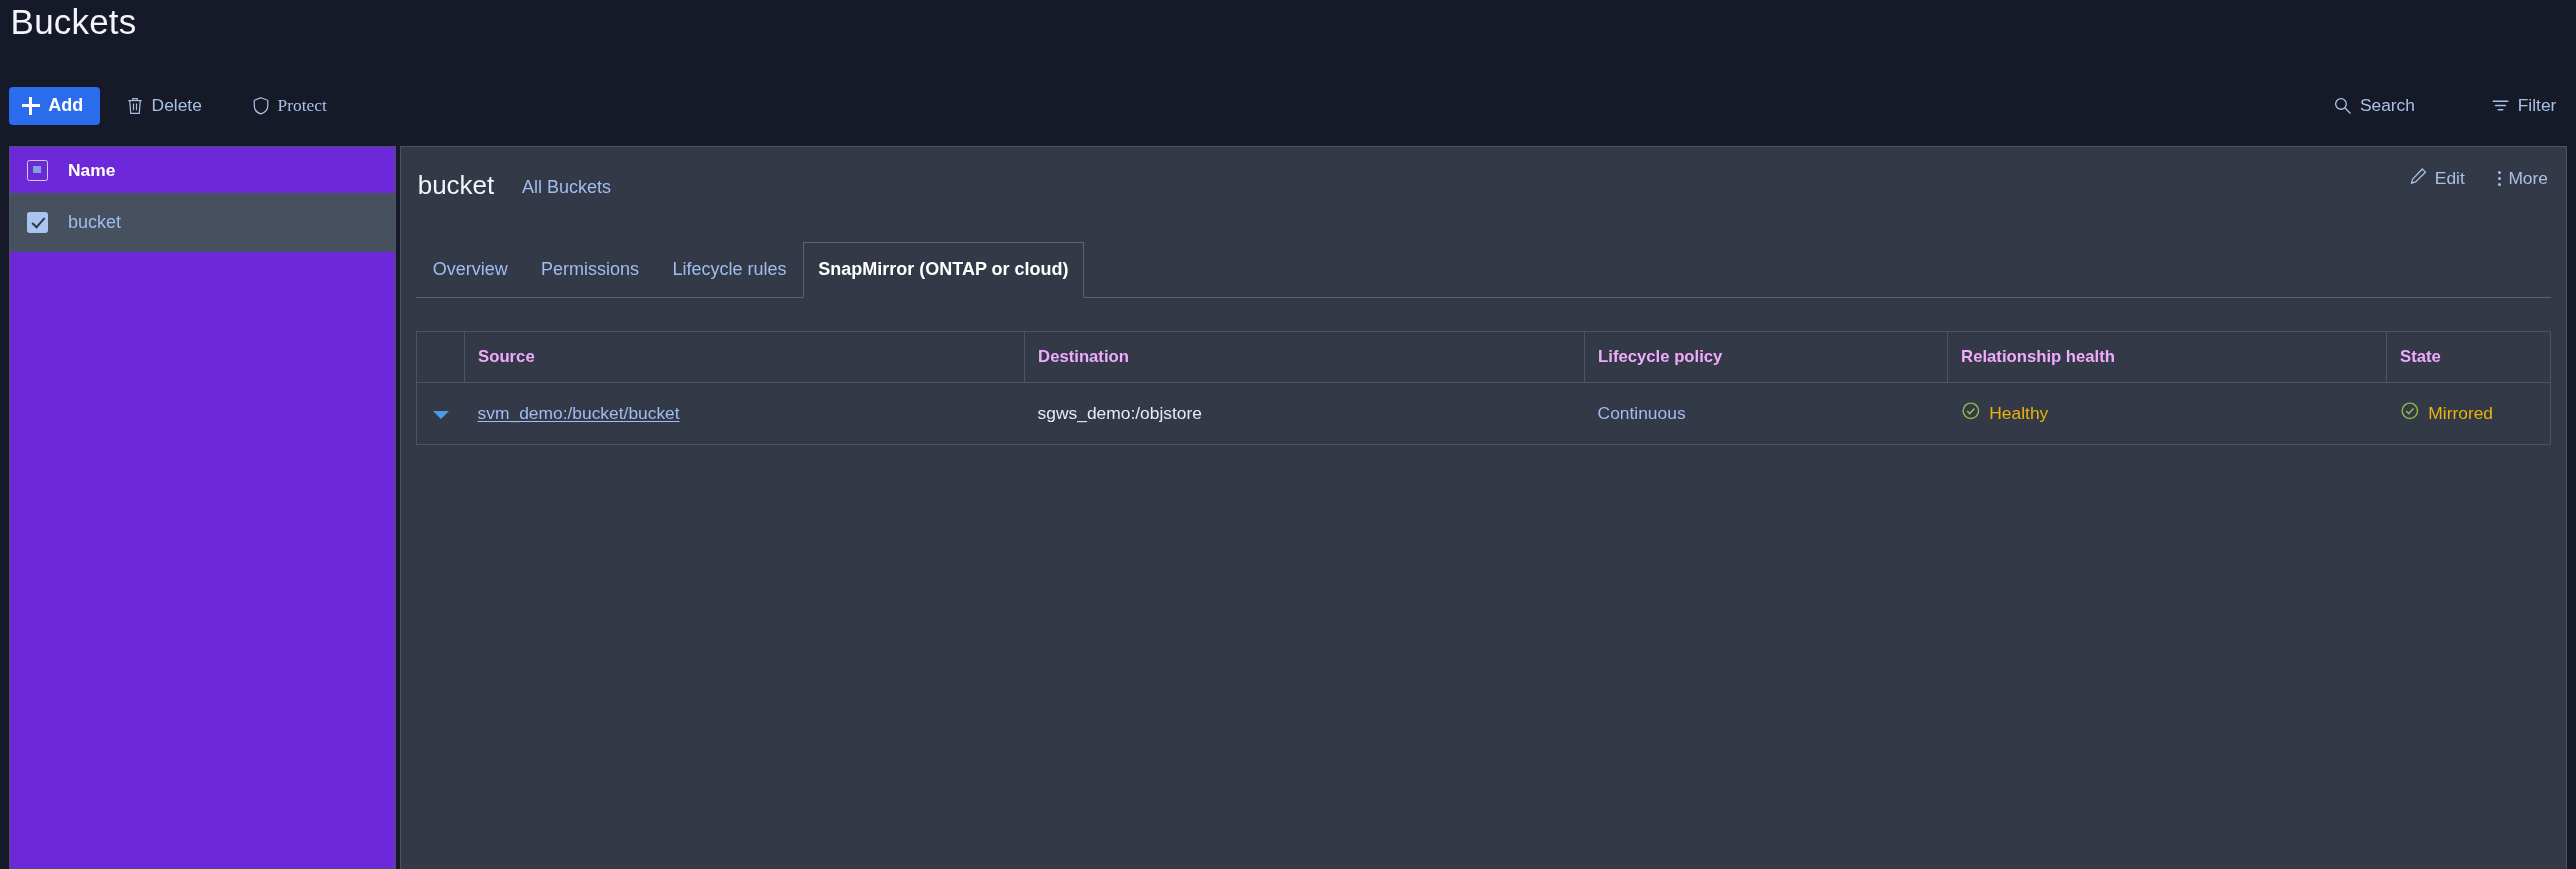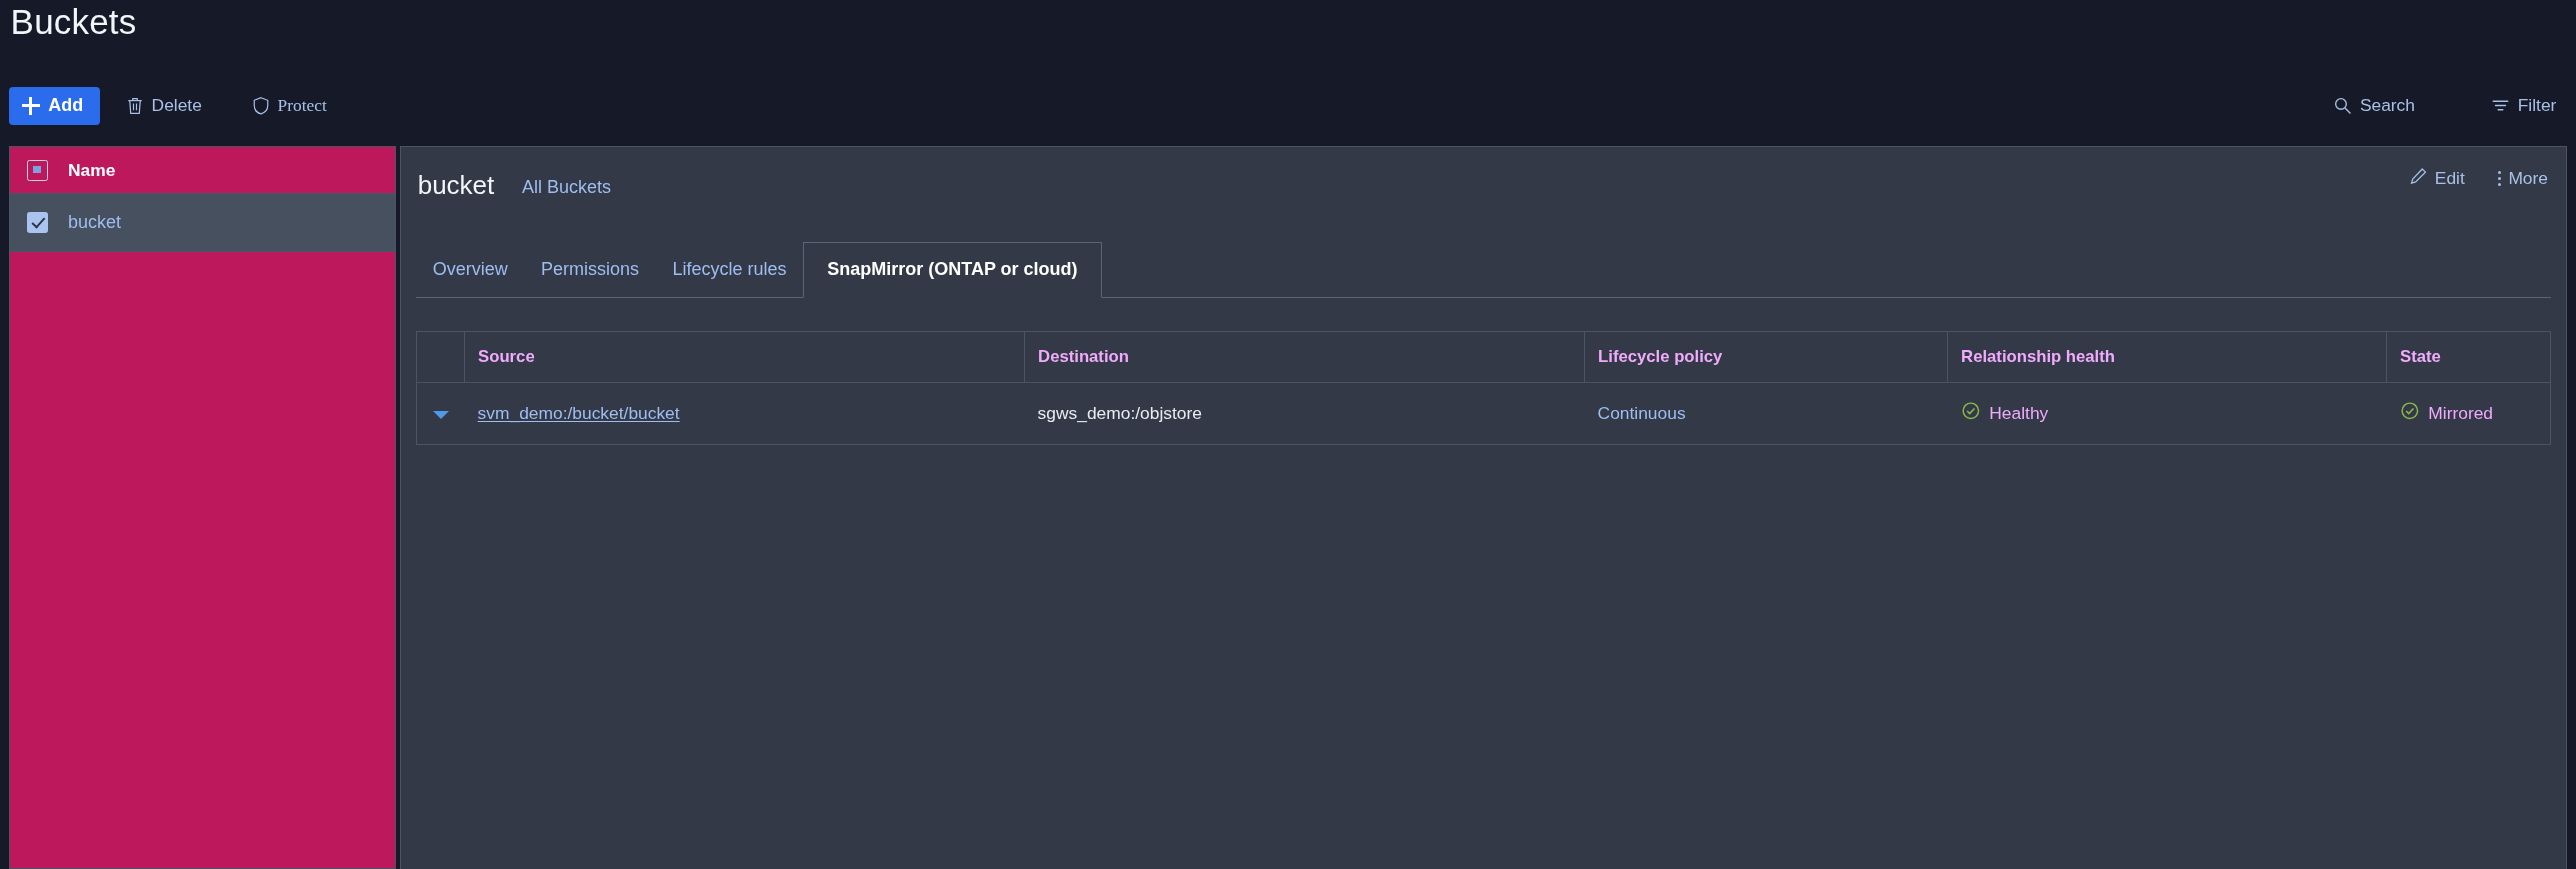--- a/index.html
+++ b/index.html
@@ -89,21 +89,21 @@
   .btn-search  { right: 155px; }
   .btn-filter  { right: 13.6px; }
 
   
   .sidebar {
     position: absolute;
     left: 9px;
     top: 146px;
     width: 387px;
     height: 723px;
-    background: #be185d;
+    background: #6d28d9;
     border: 0.8px solid #4b5365;
     box-sizing: border-box;
   }
   .sidebar-head {
     height: 47px;
     display: flex;
     align-items: center;
     border-bottom: 0.8px solid #4b5365;
     box-sizing: border-box;
   }
@@ -255,21 +255,21 @@
     white-space: nowrap;
     box-sizing: border-box;
   }
   .tab.active {
     color: #ffffff;
     font-weight: 700;
     border: 0.8px solid #5b6477;
     border-bottom: 0.8px solid #333947;
     background: #333947;
     margin-bottom: -0.8px;
-    padding: 0 23px;
+    padding: 0 14px;
   }
 
   
   .table-wrap {
     margin: 33px 15px 0 15px;
     border: 0.8px solid #4b5365;
     border-bottom: none;
     box-sizing: border-box;
   }
   table.smtable {
@@ -313,21 +313,21 @@
     text-decoration: underline;
     text-underline-offset: 2.3px;
     cursor: pointer;
   }
   .link.plain { text-decoration: none; }
   .statuscell {
     display: flex;
     align-items: center;
     gap: 9px;
   }
-  .statuscell span { color: #f0abfc; }
+  .statuscell span { color: #eab308; }
 </style>
 </head>
 <body>
 
 <div class="page-title">Buckets</div>
 
 <div class="toolbar">
 
   <button class="btn-add">
     <span class="plus-glyph"></span>

